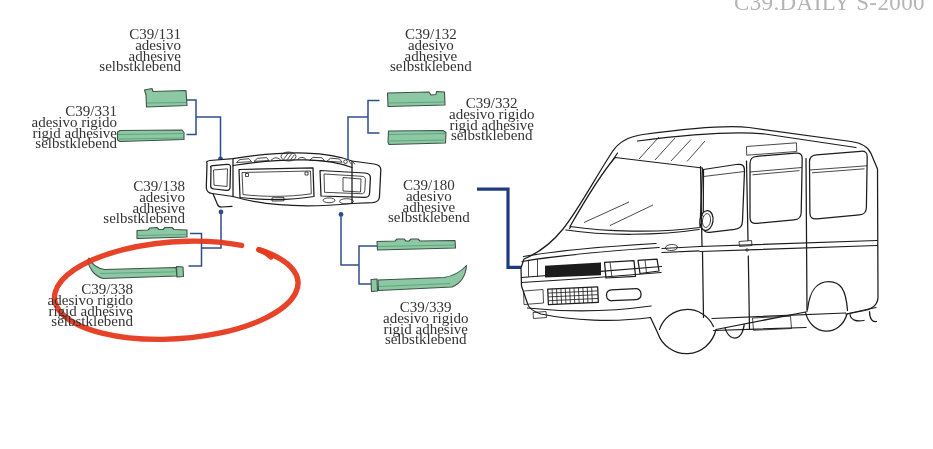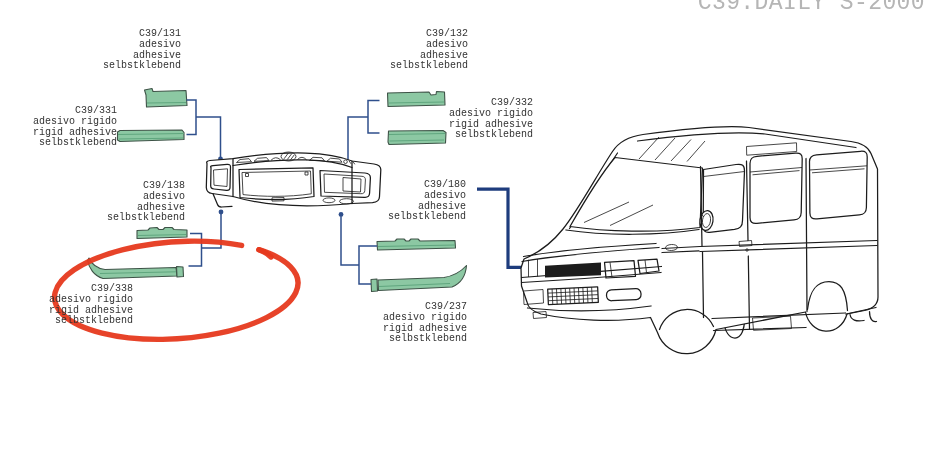--- a/index.html
+++ b/index.html
@@ -1,31 +1,31 @@
 <!DOCTYPE html>
 <html style="--part_green: #8CC8A3; --part_green_dark: #5FA67E; --part_outline: #3E5347; --callout_blue: #2F4F8C; --van_callout_blue: #1E3C7D; --annotation_red: #E6391D; --line_dark: #1C1C1C; --label_text: #333333; --title_gray: #B5B5B5;"><head>
 <meta charset="utf-8">
 <style>
   html,body{margin:0;padding:0;background:#fff;}
   .screen{
     position:relative;width:933px;height:449px;overflow:hidden;background:#fff;
-    font-family:Liberation Mono, monospace;
+    font-family:Liberation Serif, serif;
   }
   .screen svg{position:absolute;left:0;top:0;}
   .page-title{
     position:absolute;top:-10px;right:8px;
     font-size:23px;letter-spacing:.4px;color:var(--title_gray);
     white-space:nowrap;
   }
   .part-label{
-    position:absolute;font-size:10px;line-height:10.8px;color:var(--label_text);
+    position:absolute;font-size:15px;line-height:10.8px;color:var(--label_text);
     white-space:nowrap;
   }
   .part-label.right{text-align:right;}
-  .part-label.left{text-align:right;}
+  .part-label.left{text-align:center;}
   
   .part{fill:var(--part_green);stroke:var(--part_outline);stroke-width:1.1;stroke-linejoin:round;}
   .part-edge{fill:none;stroke:var(--part_green_dark);stroke-width:1;}
   .callout{fill:none;stroke:var(--callout_blue);stroke-width:1.5;}
   .callout-dot{fill:var(--callout_blue);stroke:none;}
   .van-callout{fill:none;stroke:var(--van_callout_blue);stroke-width:3.2;}
   .ink{fill:none;stroke:var(--line_dark);stroke-width:1.25;stroke-linejoin:round;stroke-linecap:round;}
   .ink-thin{fill:none;stroke:var(--line_dark);stroke-width:.8;}
   .ink-fill{fill:#fff;stroke:var(--line_dark);stroke-width:1.25;stroke-linejoin:round;}
   .black-fill{fill:var(--line_dark);stroke:none;}
@@ -234,19 +234,19 @@
   <div>rigid adhesive</div>
   <div>selbstklebend</div>
 </div>
 <div class="part-label left" style="left:388px;top:180px">
   <div>C39/180</div>
   <div>adesivo</div>
   <div>adhesive</div>
   <div>selbstklebend</div>
 </div>
 <div class="part-label left" style="left:383px;top:302px">
-  <div>C39/237</div>
+  <div>C39/339</div>
   <div>adesivo rigido</div>
   <div>rigid adhesive</div>
   <div>selbstklebend</div>
 </div>
 
 </div>
 
 </body></html>

